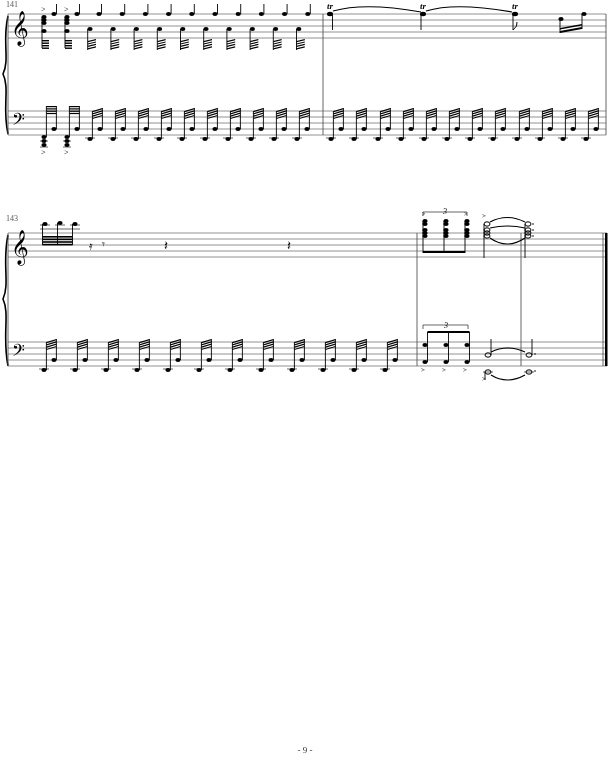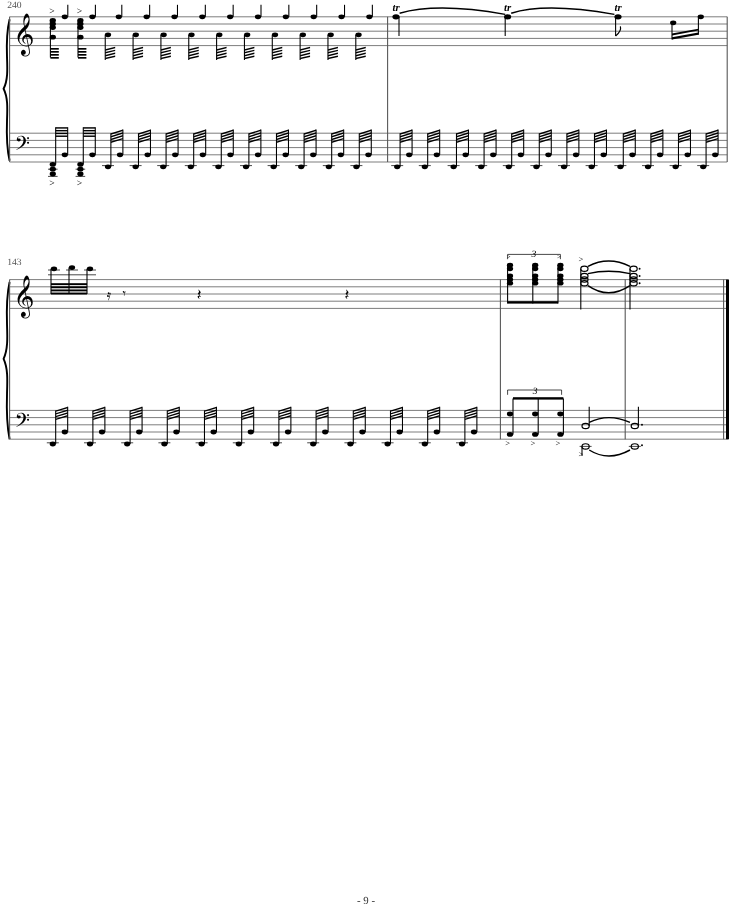--- a/index.html
+++ b/index.html
@@ -13,21 +13,21 @@
   .stem { stroke: #000; stroke-width: 0.9; }
   .beam { fill: #000; }
   .trill { font-family: "Liberation Serif", serif; font-style: italic; font-weight: bold; font-size: 9px; }
   .clef { font-family: "DejaVu Sans", sans-serif; }
   .tuplet-num { font-family: "Liberation Serif", serif; font-style: italic; font-size: 8px; }
 </style>
 </head>
 <body>
 
 <div class="page">
-  <div class="measure-num" style="left:6px;top:0px;">240</div>
+  <div class="measure-num" style="left:6px;top:0px;">141</div>
   <div class="measure-num" style="left:6px;top:214px;">143</div>
 
   <svg width="610" height="760" viewBox="0 0 610 760">
 
     <g>
 
       <path d="M8,16 C2,40 10,60 3,74 C10,88 2,108 8,134" fill="none" stroke="#000" stroke-width="1.6"></path>
 
       <g>
         <line class="staffline" x1="8" y1="14" x2="606" y2="14"></line>

